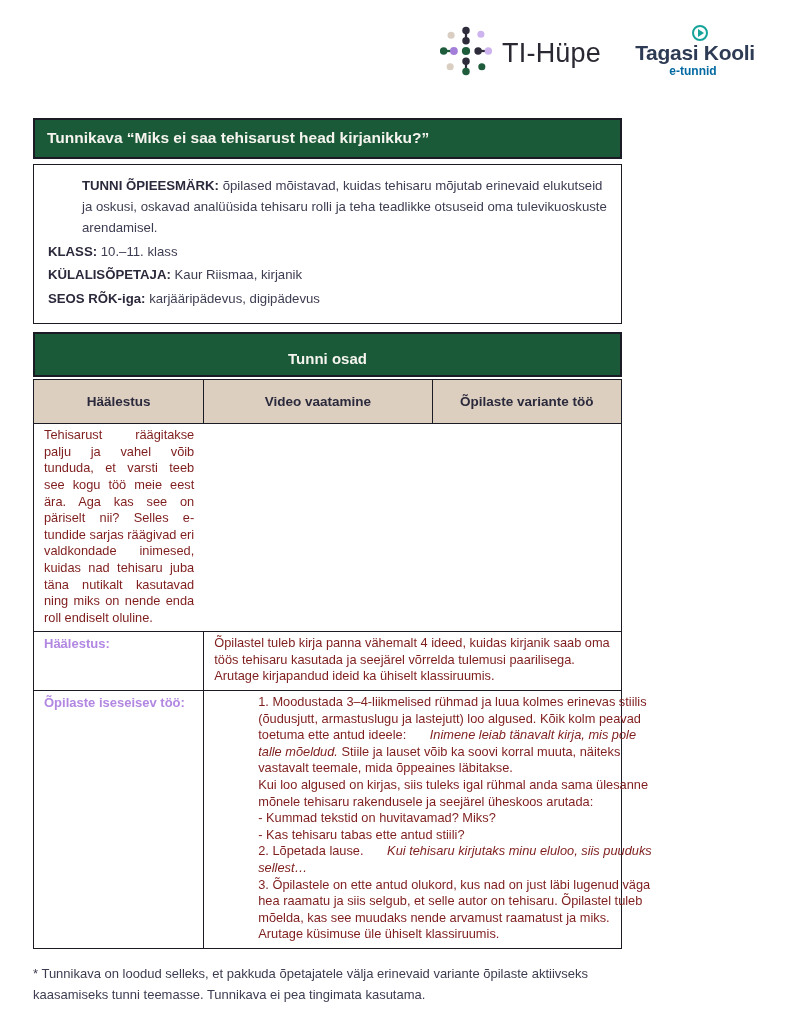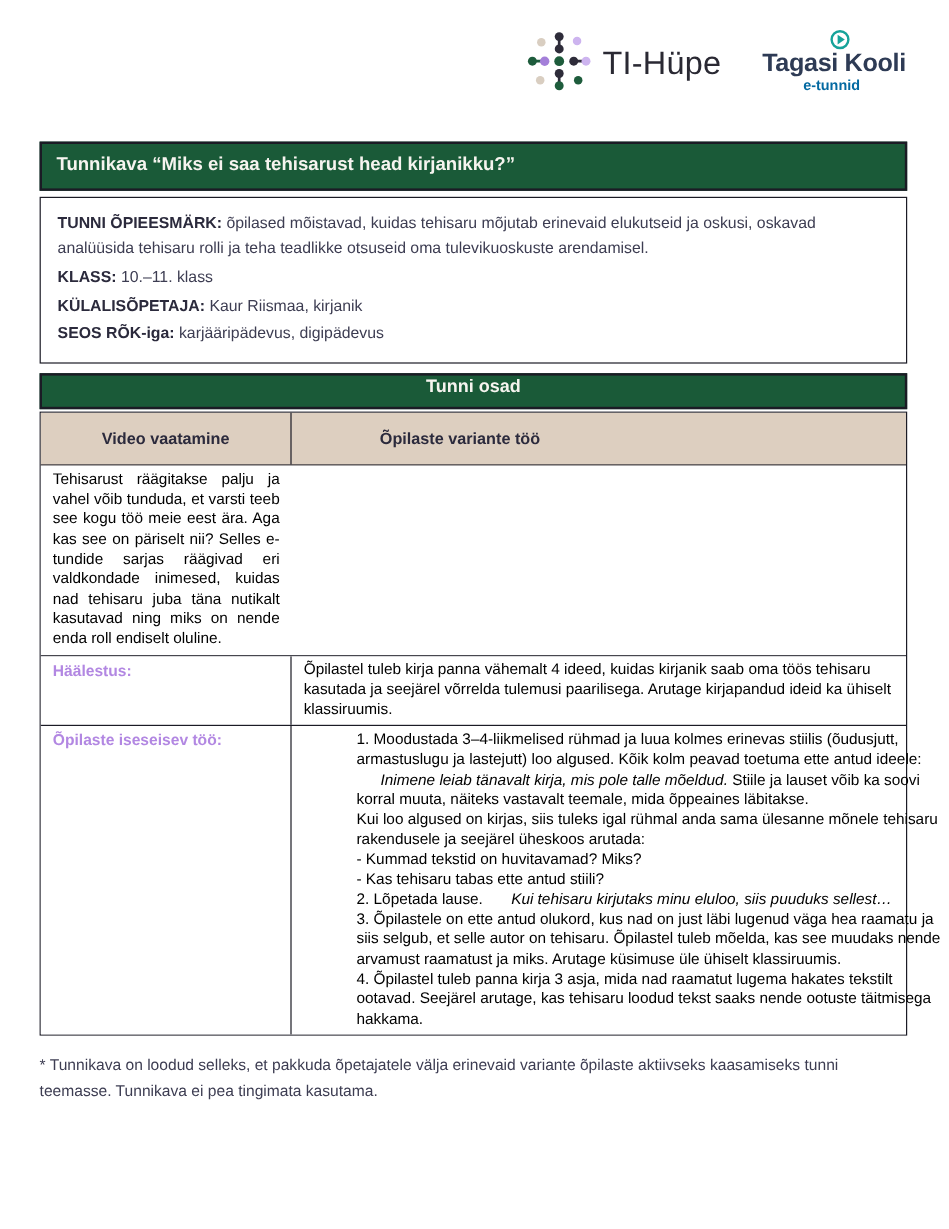--- a/index.html
+++ b/index.html
@@ -27,58 +27,58 @@
     width:16px; height:16px; border:2.2px solid #16a39a; border-radius:50%;
     display:flex; align-items:center; justify-content:center;
   }
   .tk-play .tri {
     width:0; height:0; margin-left:2px;
     border-top:4px solid transparent; border-bottom:4px solid transparent;
     border-left:6px solid #16a39a;
   }
 
   
-  .content { position:absolute; left:33px; top:118px; width:723px; }
+  .content { position:absolute; left:33px; top:118px; width:589px; }
 
   .title-bar {
     background:#1a5a38; border:2px solid #1b1b25;
     color:#f6f4ef; font-weight:700; font-size:15.5px;
     padding:9px 12px 10px;
   }
 
   .info-box {
     border:1.5px solid #1b1b25; margin-top:5px;
     padding:11px 14px 13px;
     font-size:13.2px; line-height:1.58; color:#3d3d52;
   }
   .info-line { margin:3px 0 0; }
-  .info-line:first-child { margin-top:0; }
+  .info-line:first-child { margin-top:0;margin-left:34px; }
   .b { font-weight:700; color:#2b2a3c; }
 
   .section-bar {
     background:#1a5a38; border:2px solid #1b1b25;
     color:#f6f4ef; font-weight:700; font-size:15px; text-align:center;
-    padding:1px 0 8px; margin-top:8px;
+    padding:16px 0 8px; margin-top:8px;
   }
 
   .lesson-table { border:1.5px solid #1b1b25; border-top:1.5px solid #1b1b25; margin-top:2px; }
   .thead { display:grid; grid-template-columns:29% 38.9% 32.1%; background:#ddcfc0; border-bottom:1px solid #1b1b25; }
   .th {
     padding:14px 6px; text-align:center;
     font-weight:700; font-size:13.5px; color:#2b2a3c;
     border-right:1px solid #1b1b25;
   }
   .th:last-child { border-right:none; }
   .trow { display:grid; grid-template-columns:29% 71%; border-bottom:1px solid #1b1b25; background:#fff; }
   .trow:last-child { border-bottom:none;gap:44px; }
   .tlabel {
     padding:4px 10px; border-right:1px solid #1b1b25;
     font-weight:700; font-size:13px; color:#b287e2;
   }
-  .tcontent { padding:3px 10px 5px; font-size:12.8px; line-height:16.6px; color:#000000; }
+  .tcontent { padding:3px 10px 5px; font-size:12.8px; line-height:16.6px; color:#7f1d1d; }
   .justify { text-align:justify; }
   .em { font-style:italic;margin-left:20px; }
 
   .footnote { margin-top:15px; font-size:13px; line-height:1.6; color:#3d3d52; max-width:705px; }
 </style>
 </head>
 <body>
 
 <div class="header-logos">
   <div class="tihupe">
@@ -136,20 +136,21 @@
     <p class="info-line">
       <span class="b">SEOS RÕK-iga:</span>
       <span>karjääripädevus, digipädevus</span>
     </p>
   </div>
 
   <div class="section-bar">Tunni osad</div>
 
   <div class="lesson-table">
     <div class="thead">
+      <div class="th">Häälestus</div>
       <div class="th">Video vaatamine</div>
       <div class="th">Õpilaste variante töö</div>
     </div>
 
     <div class="trow">
       <div class="tcontent justify">Tehisarust räägitakse palju ja vahel võib tunduda, et varsti teeb see kogu töö meie eest ära. Aga kas see on päriselt nii? Selles e-tundide sarjas räägivad eri valdkondade inimesed, kuidas nad tehisaru juba täna nutikalt kasutavad ning miks on nende enda roll endiselt oluline.</div>
     </div>
 
     <div class="trow">
       <div class="tlabel">Häälestus:</div>
@@ -158,20 +159,19 @@
 
     <div class="trow">
       <div class="tlabel">Õpilaste iseseisev töö:</div>
       <div class="tcontent">
         <div><span>1. Moodustada 3–4-liikmelised rühmad ja luua kolmes erinevas stiilis (õudusjutt, armastuslugu ja lastejutt) loo algused. Kõik kolm peavad toetuma ette antud ideele: </span><span class="em">Inimene leiab tänavalt kirja, mis pole talle mõeldud.</span><span> Stiile ja lauset võib ka soovi korral muuta, näiteks vastavalt teemale, mida õppeaines läbitakse.</span></div>
         <div>Kui loo algused on kirjas, siis tuleks igal rühmal anda sama ülesanne mõnele tehisaru rakendusele ja seejärel üheskoos arutada:</div>
         <div>- Kummad tekstid on huvitavamad? Miks?</div>
         <div>- Kas tehisaru tabas ette antud stiili?</div>
         <div><span>2. Lõpetada lause. </span><span class="em">Kui tehisaru kirjutaks minu eluloo, siis puuduks sellest…</span></div>
         <div>3. Õpilastele on ette antud olukord, kus nad on just läbi lugenud väga hea raamatu ja siis selgub, et selle autor on tehisaru. Õpilastel tuleb mõelda, kas see muudaks nende arvamust raamatust ja miks. Arutage küsimuse üle ühiselt klassiruumis.</div>
-        <div>4. Õpilastel tuleb panna kirja 3 asja, mida nad raamatut lugema hakates tekstilt ootavad. Seejärel arutage, kas tehisaru loodud tekst saaks nende ootuste täitmisega hakkama.</div>
       </div>
     </div>
   </div>
 
   <p class="footnote">* Tunnikava on loodud selleks, et pakkuda õpetajatele välja erinevaid variante õpilaste aktiivseks kaasamiseks tunni teemasse. Tunnikava ei pea tingimata kasutama.</p>
 
 </div>
 
 </body></html>

